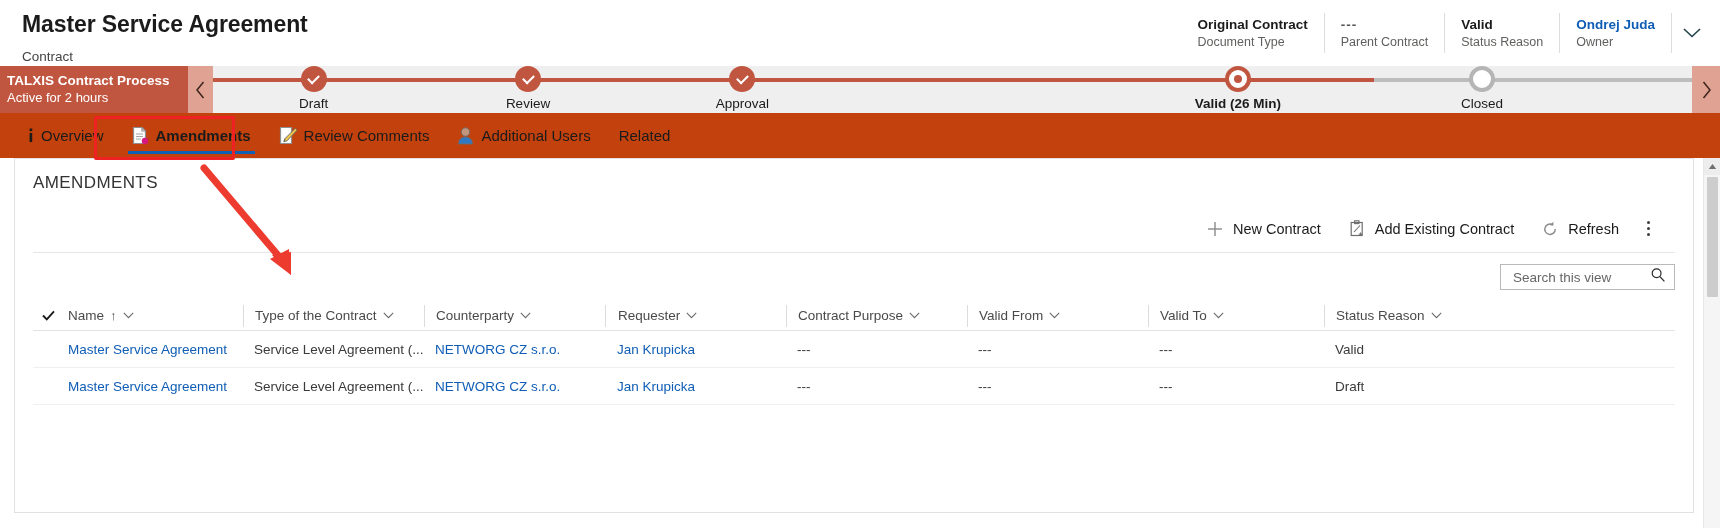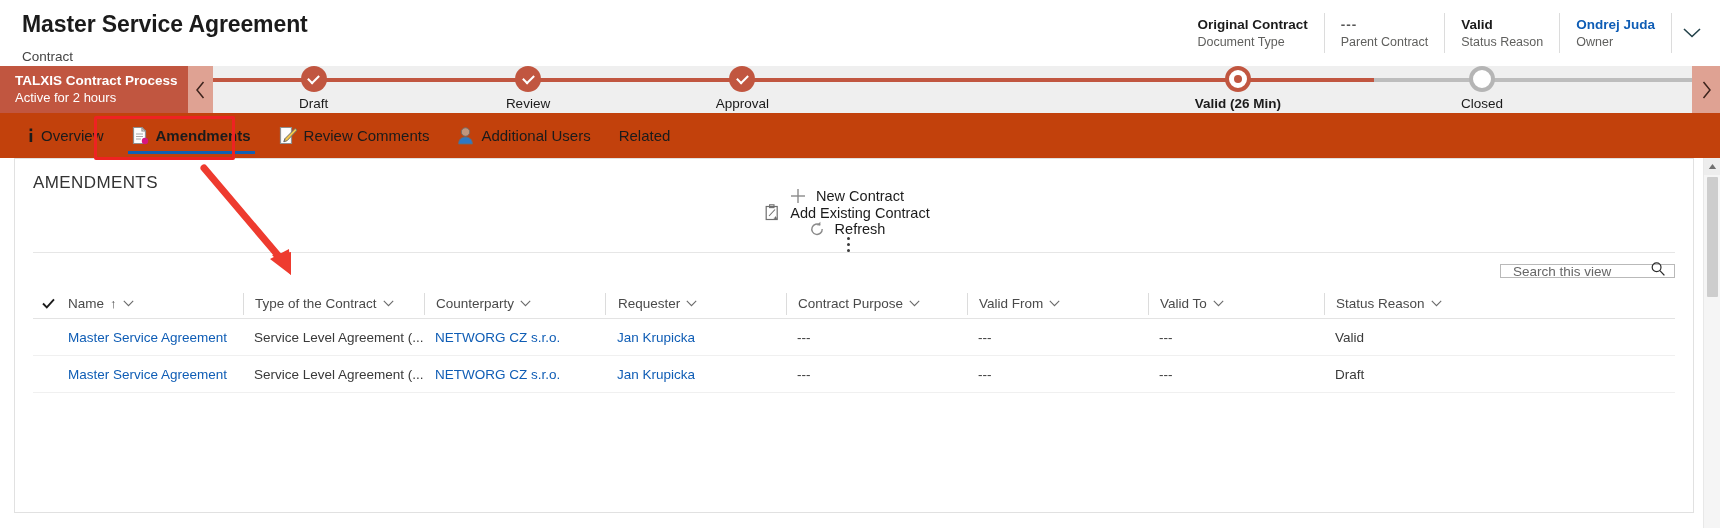--- a/index.html
+++ b/index.html
@@ -59,21 +59,21 @@
 
   
   .bpf {
     position: absolute; left: 0; top: 66px;
     width: 1720px; height: 47px;
     background: #efefef;
     display: flex; align-items: stretch;
   }
   .bpf-name {
     width: 188px; background: #c15640; color: #fff;
-    padding: 6px 0 0 15px;
+    padding: 6px 0 0 7px;
   }
   .bpf-name-t { font-size: 13.5px; font-weight: bold; line-height: 17px; }
   .bpf-name-s { font-size: 13px; line-height: 17px; }
   .bpf-prev {
     width: 25px; background: #dfa293;
     display: flex; align-items: center; justify-content: center;
     cursor: pointer; color: #4a2a22;
   }
   .bpf-next {
     width: 28px; background: #dfa293;
@@ -165,42 +165,41 @@
   }
   .panel-title {
     font-size: 17px; color: #333; letter-spacing: 0.4px;
     padding: 14px 0 0 18px;
   }
   .cmdbar {
     height: 48px; display: flex; align-items: center;
     justify-content: flex-end; padding-right: 14px;
     border-bottom: 1px solid #e6e6e6;
     margin: 12px 18px 0 18px;
-    flex-direction: column;
   }
   .cmd {
     display: flex; align-items: center; gap: 10px;
     padding: 0 14px; height: 34px; cursor: pointer;
     font-size: 14.5px; color: #1b1b1b; white-space: nowrap;
   }
   .cmd-ico { display: flex; align-items: center; color: #666; }
   .cmd-more {
     width: 26px; height: 30px; cursor: pointer;
     display: flex; align-items: center; justify-content: center;
     margin-left: 2px;
   }
   .dot3 { display: flex; flex-direction: column; gap: 3px; align-items: center; }
   .dot3 i { width: 3px; height: 3px; border-radius: 50%; background: #3b3b3b; display: block; }
 
   .searchrow {
     display: flex; justify-content: flex-end;
     padding: 11px 18px 0 0;
   }
   .searchbox {
-    width: 175px; height: 14px; border: 1px solid #b9b9b9;
+    width: 175px; height: 26px; border: 1px solid #b9b9b9;
     display: flex; align-items: center; background: #fff;
     padding: 0 8px 0 10px;
   }
   .searchbox input {
     flex: 1; border: none; outline: none; font-size: 13.5px;
     color: #1b1b1b; font-family: "Liberation Sans", sans-serif;
     background: transparent; min-width: 0;
   }
   .searchbox input::placeholder { color: #666; }
 

